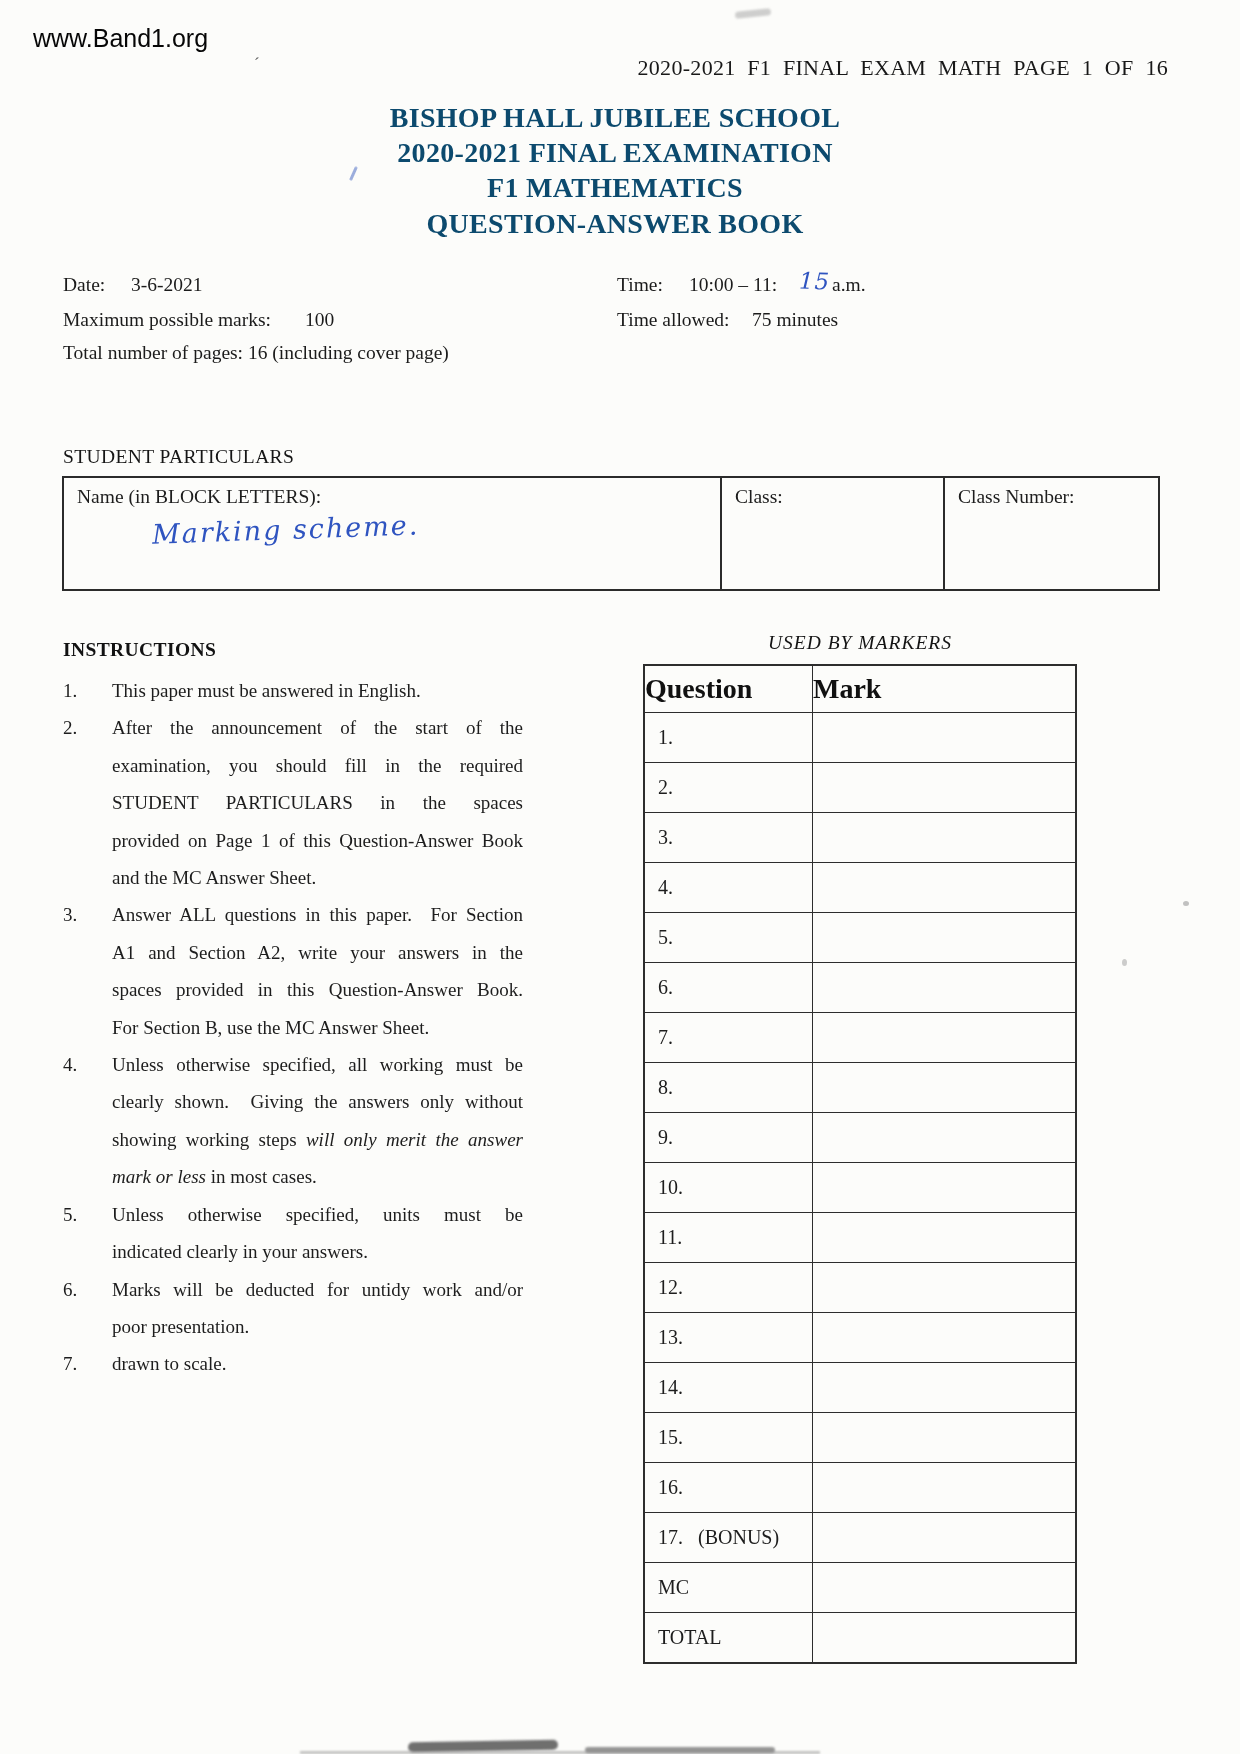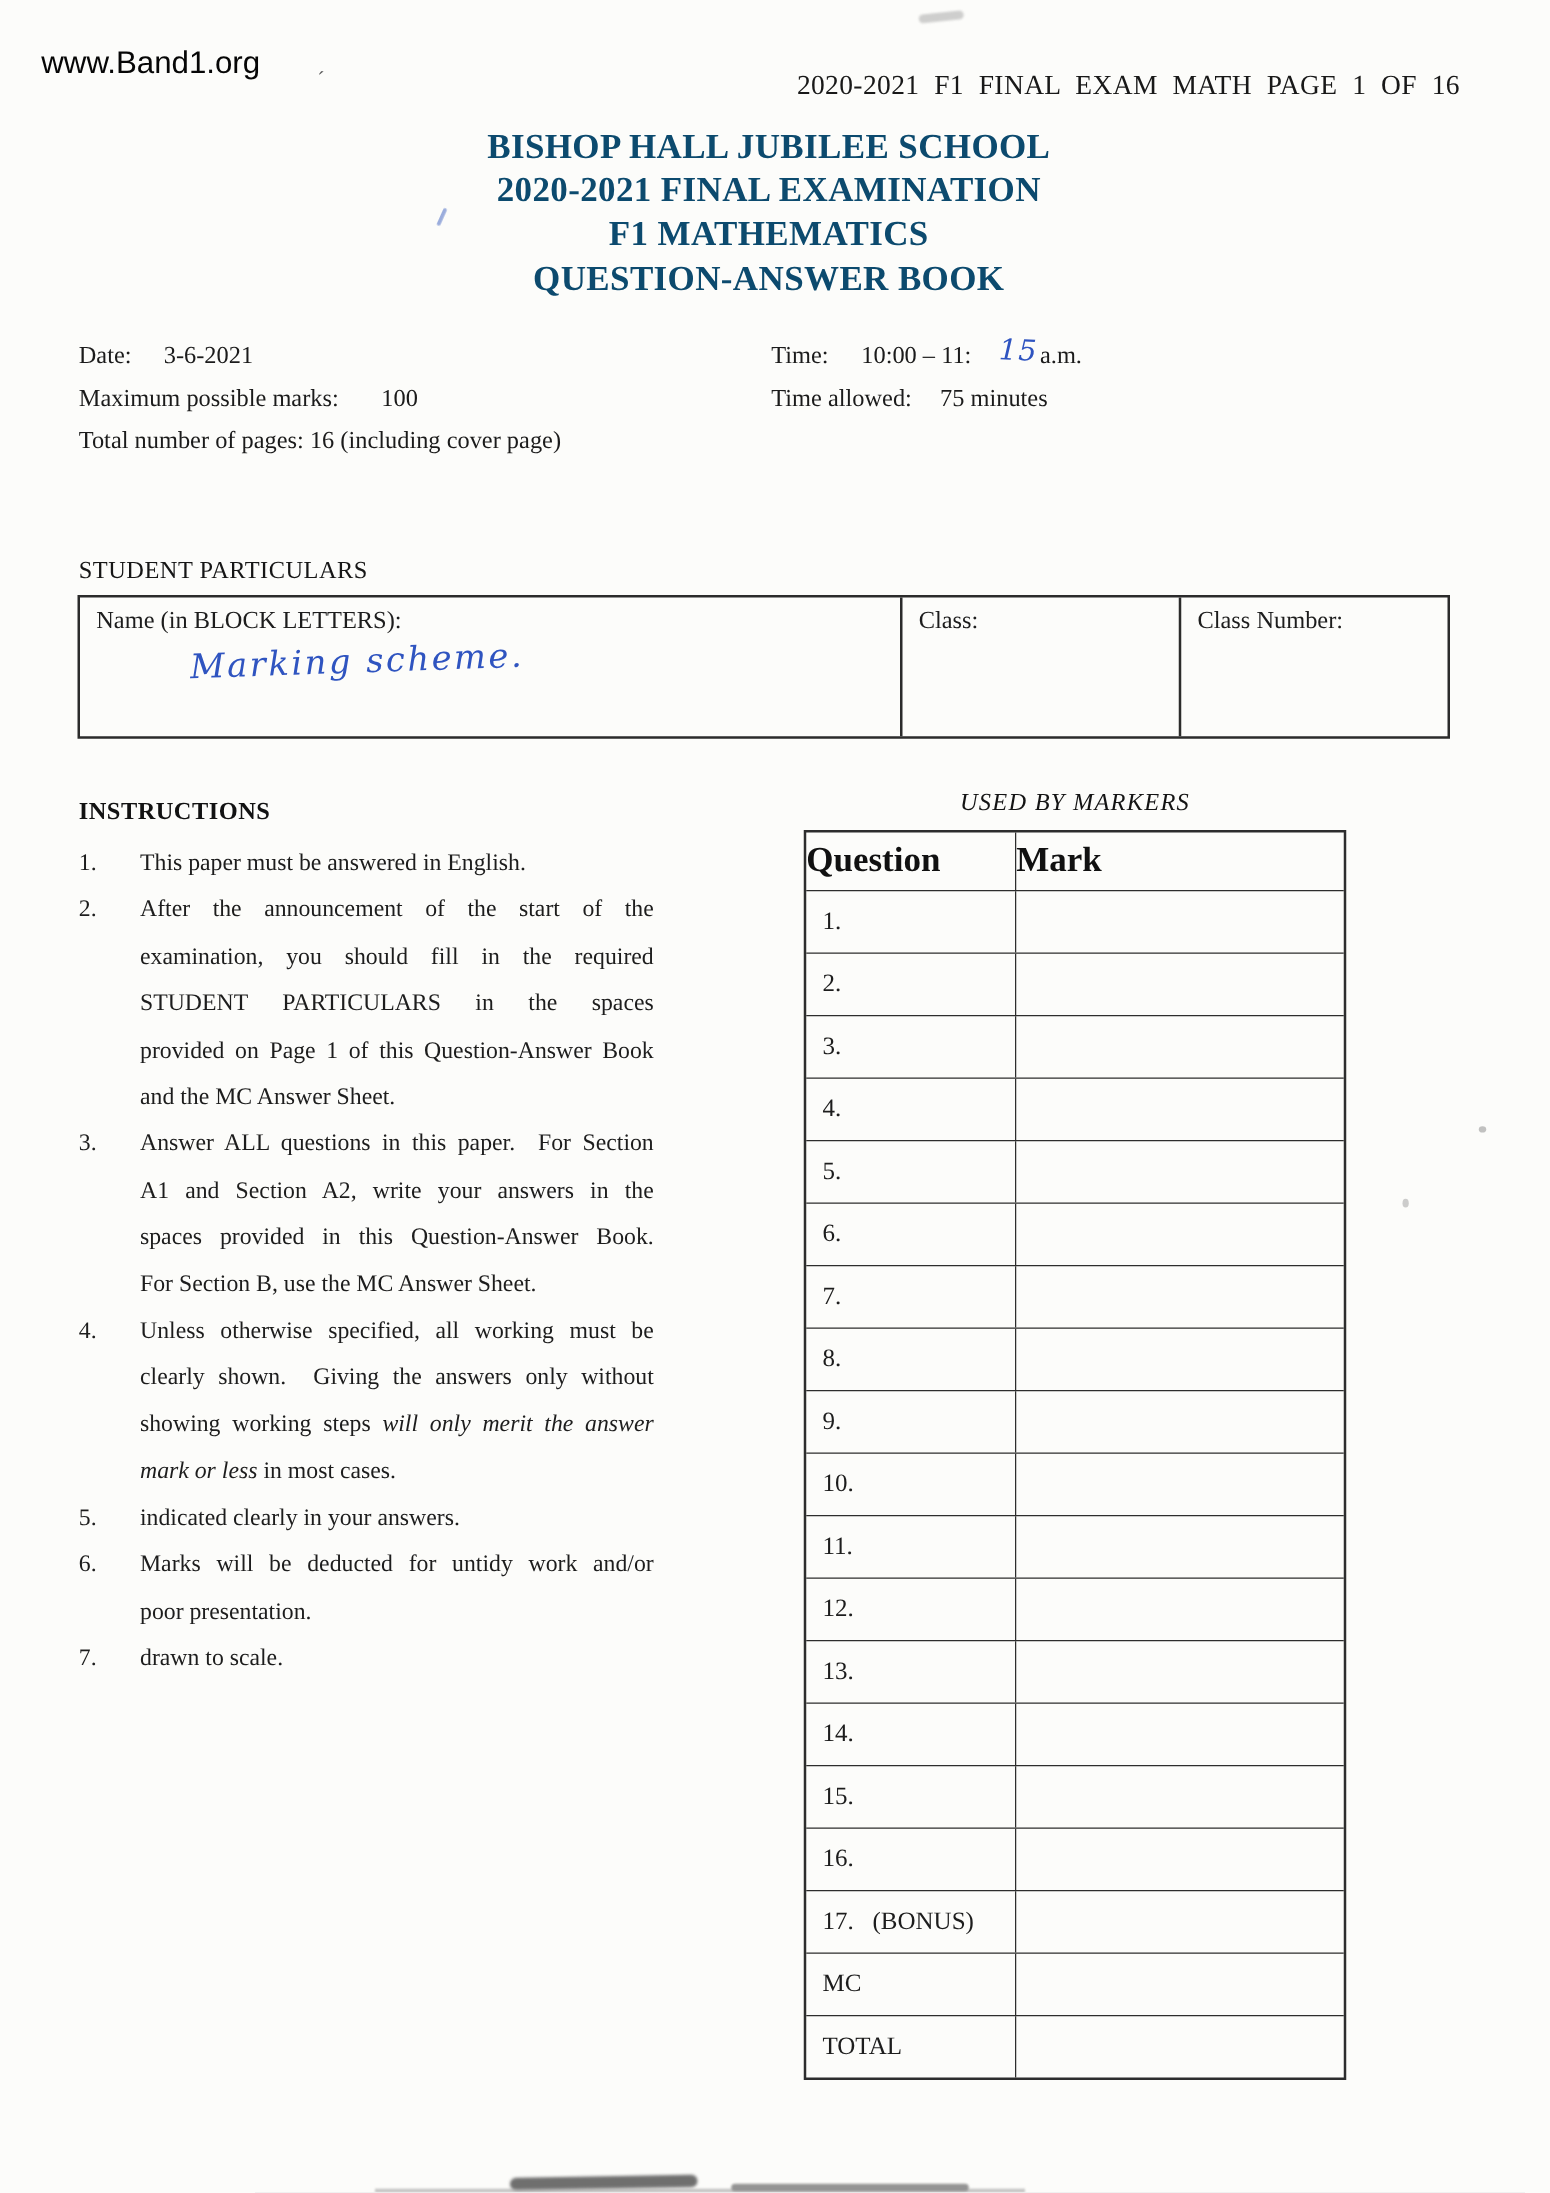--- a/index.html
+++ b/index.html
@@ -1,21 +1,21 @@
 <!DOCTYPE html>
 <html><head>
 <meta charset="utf-8">
 <style>
   html,body{margin:0;padding:0;background:#e8e8e8;}
   #page{position:relative;width:1240px;height:1754px;background:#fcfcfa;overflow:hidden;
         font-family:"Liberation Serif",serif;color:#1d1d1d;margin:0 auto;}
   .abs{position:absolute;}
 
   
-  #watermark{left:33px;top:24px;font-family:"Liberation Sans",sans-serif;font-size:25px;color:#060606;margin-top:12px;}
+  #watermark{left:33px;top:24px;font-family:"Liberation Sans",sans-serif;font-size:25px;color:#060606;}
 
   
   #page-header{right:72px;top:55px;font-size:22px;word-spacing:6px;color:#181818;letter-spacing:.3px;}
 
   
   #title-block{left:63px;top:100px;width:1104px;text-align:center;}
   .title-line{font-weight:bold;font-size:28px;line-height:35.2px;letter-spacing:.3px;color:#0c4a6e;}
 
   
   .info{font-size:19.5px;color:#1b1b1b;}
@@ -147,20 +147,21 @@
         <div class="ibody">
           <div class="jline"><span>Unless otherwise specified, all working must be</span></div>
           <div class="jline"><span>clearly shown.&nbsp; Giving the answers only without</span></div>
           <div class="jline"><span>showing working steps </span><span class="it">will only merit the answer</span></div>
           <div class="lline"><span class="it">mark or less</span><span> in most cases.</span></div>
         </div>
       </div>
       <div class="iitem">
         <div class="inum">5.</div>
         <div class="ibody">
+          <div class="jline"><span>Unless otherwise specified, units must be</span></div>
           <div class="lline"><span>indicated clearly in your answers.</span></div>
         </div>
       </div>
       <div class="iitem">
         <div class="inum">6.</div>
         <div class="ibody">
           <div class="jline"><span>Marks will be deducted for untidy work and/or</span></div>
           <div class="lline"><span>poor presentation.</span></div>
         </div>
       </div>

